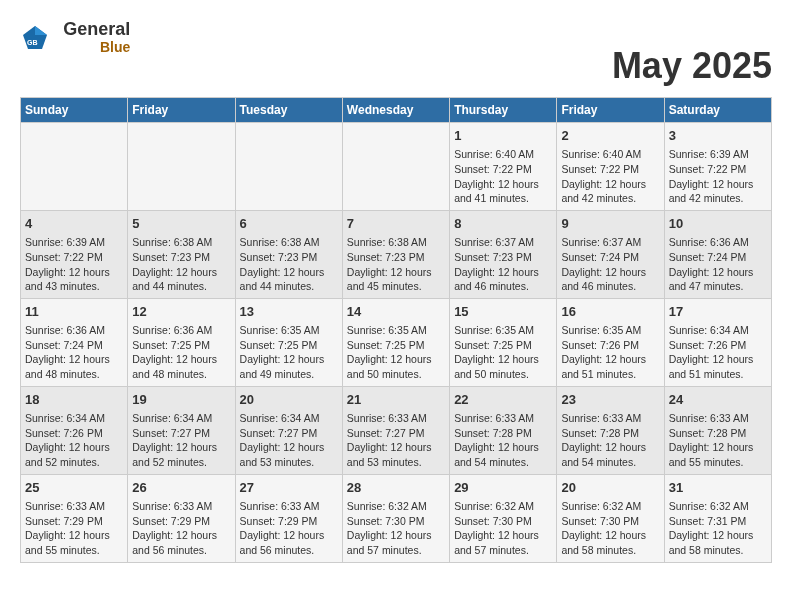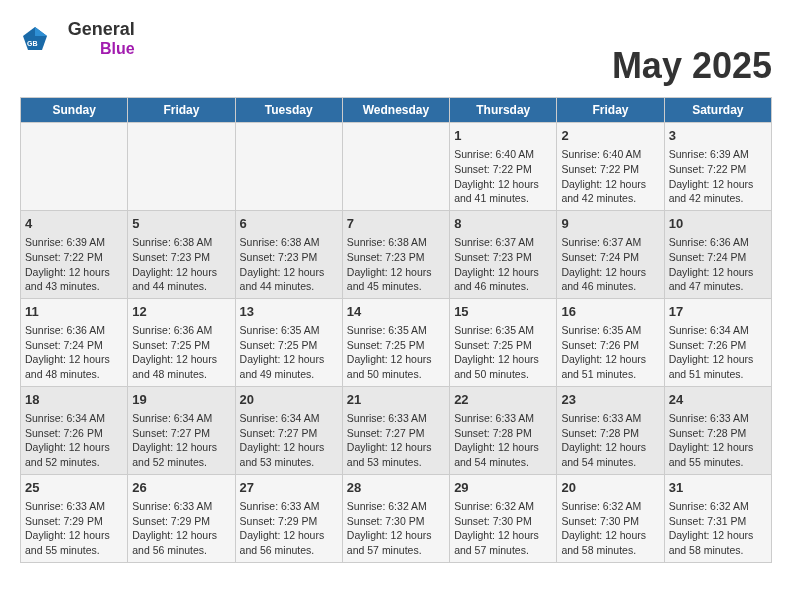--- a/index.html
+++ b/index.html
@@ -26,23 +26,23 @@
       display: flex;
       flex-direction: column;
       line-height: 1.1;
     }
     .logo-general {
       font-size: 18px;
       font-weight: bold;
       color: #333;
     }
     .logo-blue {
-      font-size: 16px;
-      font-weight: bold;
-      color: #a21caf;
+      font-size: 14px;
+      font-weight: bold;
+      color: #a16207;
       margin-left: 46px;
     }
     .logo-icon {
       width: 30px;
       height: 30px;
     }
     .title-block {
       text-align: right;
     }
     .main-title {
@@ -56,21 +56,21 @@
       color: #555;
     }
     table {
       width: 100%;
       border-collapse: collapse;
       font-size: 11px;
     }
     thead tr th {
       background-color: #2e6da4;
       color: white;
-      text-align: center;
+      text-align: left;
       padding: 5px 4px;
       font-size: 12px;
       font-weight: bold;
       border: 1px solid #ccc;
     }
     tbody tr td {
       vertical-align: top;
       padding: 4px 4px;
       border: 1px solid #ccc;
       min-height: 70px;

